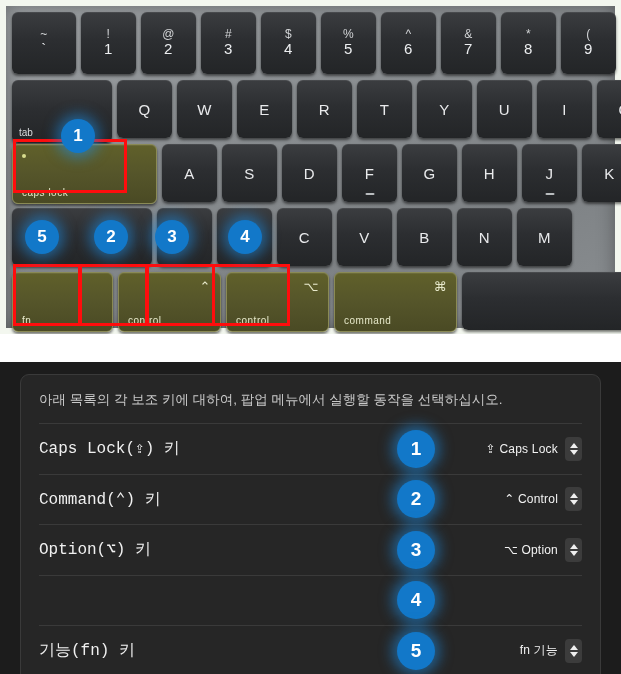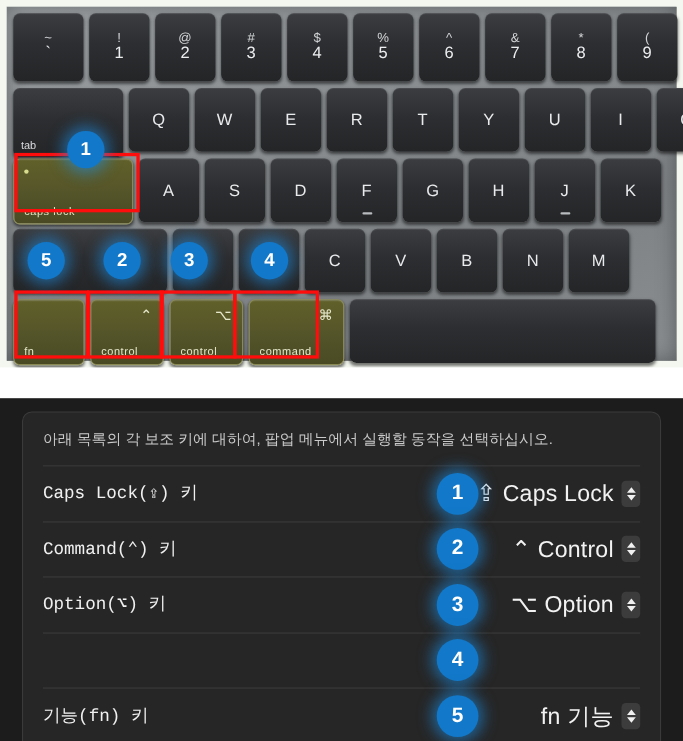--- a/index.html
+++ b/index.html
@@ -75,20 +75,21 @@
     transform: translateX(-50%);
     width: 9px; height: 2px;
     background: #b9bcbe;
     border-radius: 1px;
   }
   
   .key.hl {
     background: linear-gradient(180deg,#60602a 0%,#55552a 50%,#4a4a24 100%);
     color: #e6e8c9;
     border: 1px solid #8a8a55;
+    padding-left: 36px;
   }
   .key.hl .sym {
     position: absolute;
     top: 6px; right: 9px;
     font-size: 13px;
     color: #e7e9cb;
   }
   .key.hl .cl {
     position: absolute;
     bottom: 5px; left: 9px;
@@ -168,21 +169,21 @@
     color: #f0f0f0;
     font-size: 16px;
     white-space: nowrap;
     font-family: Liberation Mono, monospace;
   }
   .popup {
     display: flex;
     align-items: center;
     gap: 7px;
     color: #f2f2f2;
-    font-size: 21px;
+    font-size: 12px;
     white-space: nowrap;
   }
   .popup .pv { letter-spacing: .2px; }
   .stepper {
     width: 17px;
     height: 24px;
     border-radius: 4px;
     background: #3c3c3c;
     display: flex;
     flex-direction: column;

